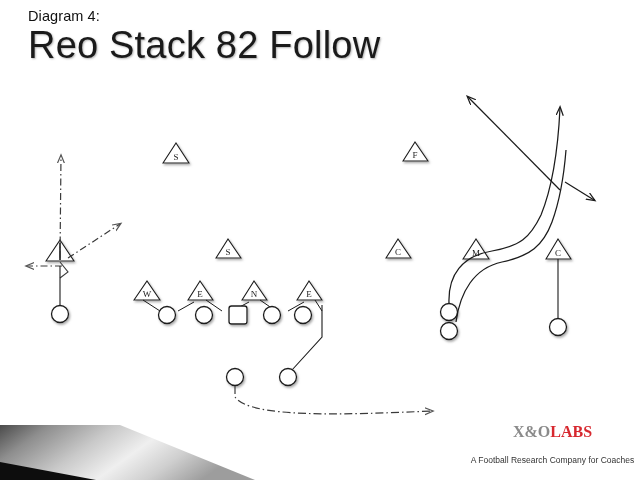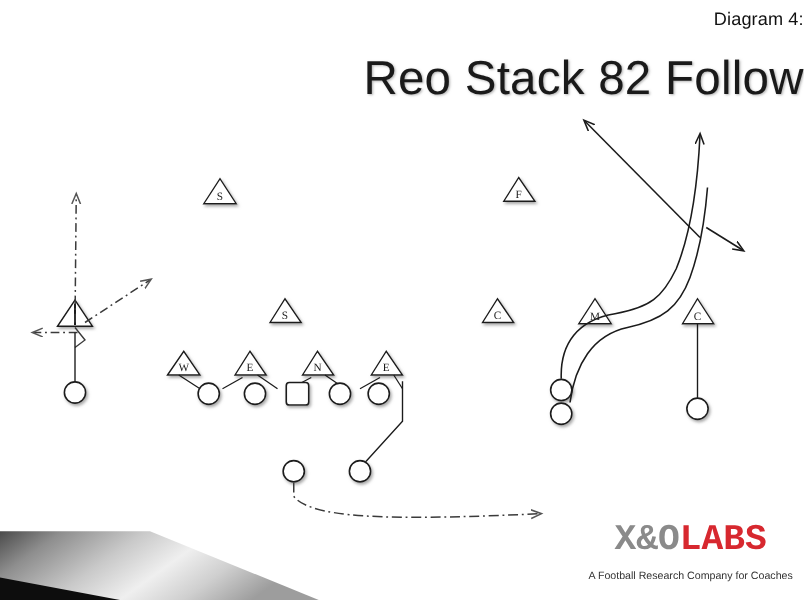--- a/index.html
+++ b/index.html
@@ -8,52 +8,52 @@
     background:#ffffff;
     font-family:"Liberation Sans", sans-serif;
     overflow:hidden;
     position:relative;
   }
   #slide{
     position:absolute;left:0;top:0;width:643px;height:480px;
     background:#ffffff;
   }
   .hdr{
-    position:absolute;left:0;right:0;text-align:right;
+    position:absolute;left:0;right:0;text-align:left;padding-left:28px;
   }
   #diagram-label{
     top:8px;
     font-size:14.5px;
     color:#111;
     letter-spacing:0.1px;
   }
   #play-title{
-    top:42px;
+    top:24px;
     font-size:38px;
     font-weight:normal;
     color:#1a1a1a;
     letter-spacing:0.2px;
     text-shadow:1px 1px 2px rgba(120,120,120,0.55);
   }
   svg#field{
     position:absolute;left:0;top:0;width:643px;height:480px;
   }
   .tri-label{
     font-family:"Liberation Serif", serif;
     font-size:9px;
     fill:#1b1b1b;
   }
   #logo-wrap{
     position:absolute;right:8px;bottom:14px;
     width:165px;height:46px;
     text-align:center;
   }
   #logo-text{
-    font-family:Liberation Mono, monospace;
-    font-size:29px;font-weight:bold;
+    font-family:Liberation Serif, serif;
+    font-size:16px;font-weight:bold;
     line-height:24px;
     white-space:nowrap;
   }
   .logo-xo{color:#8a8a8a;}
   .logo-labs{color:#d7282f;}
   #logo-tag{
     font-size:8.5px;color:#333;
     margin-top:11px;
     white-space:nowrap;
   }

